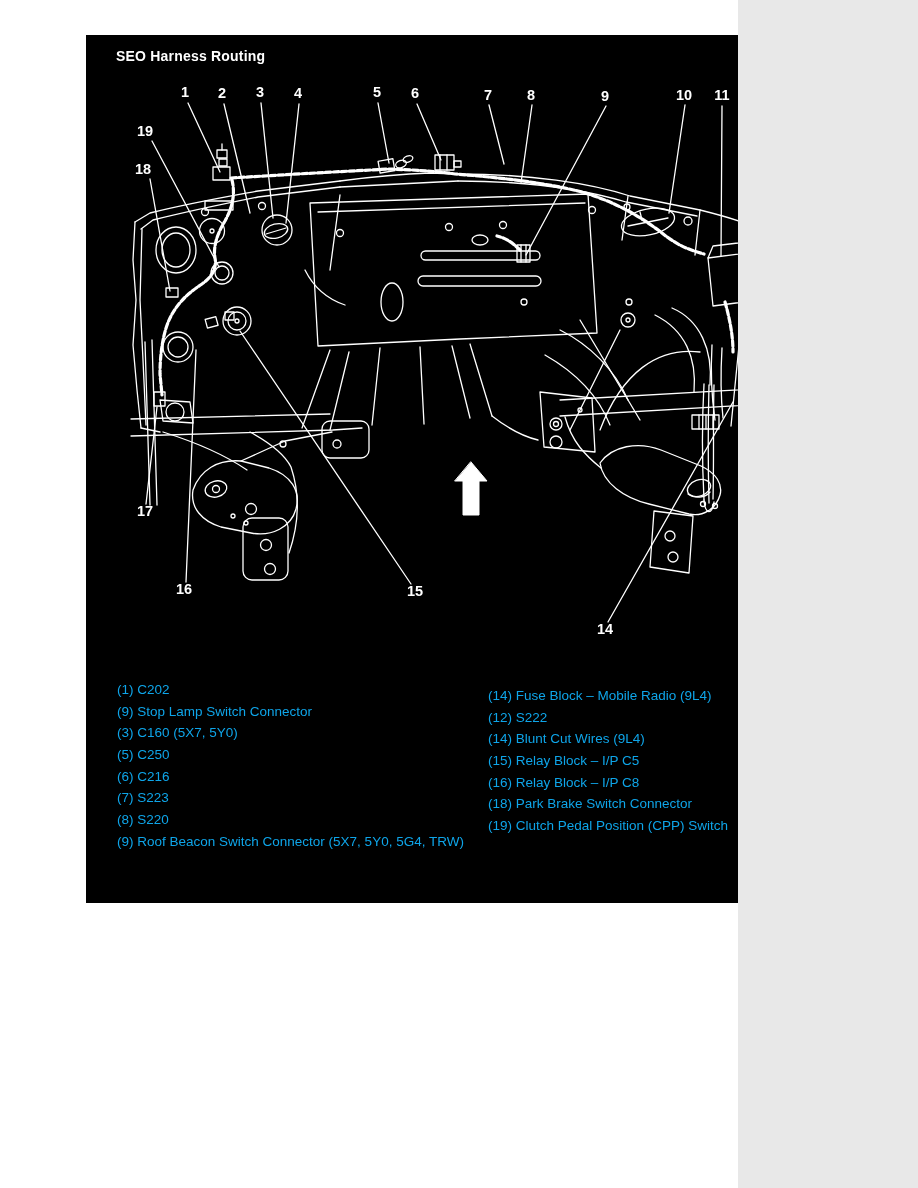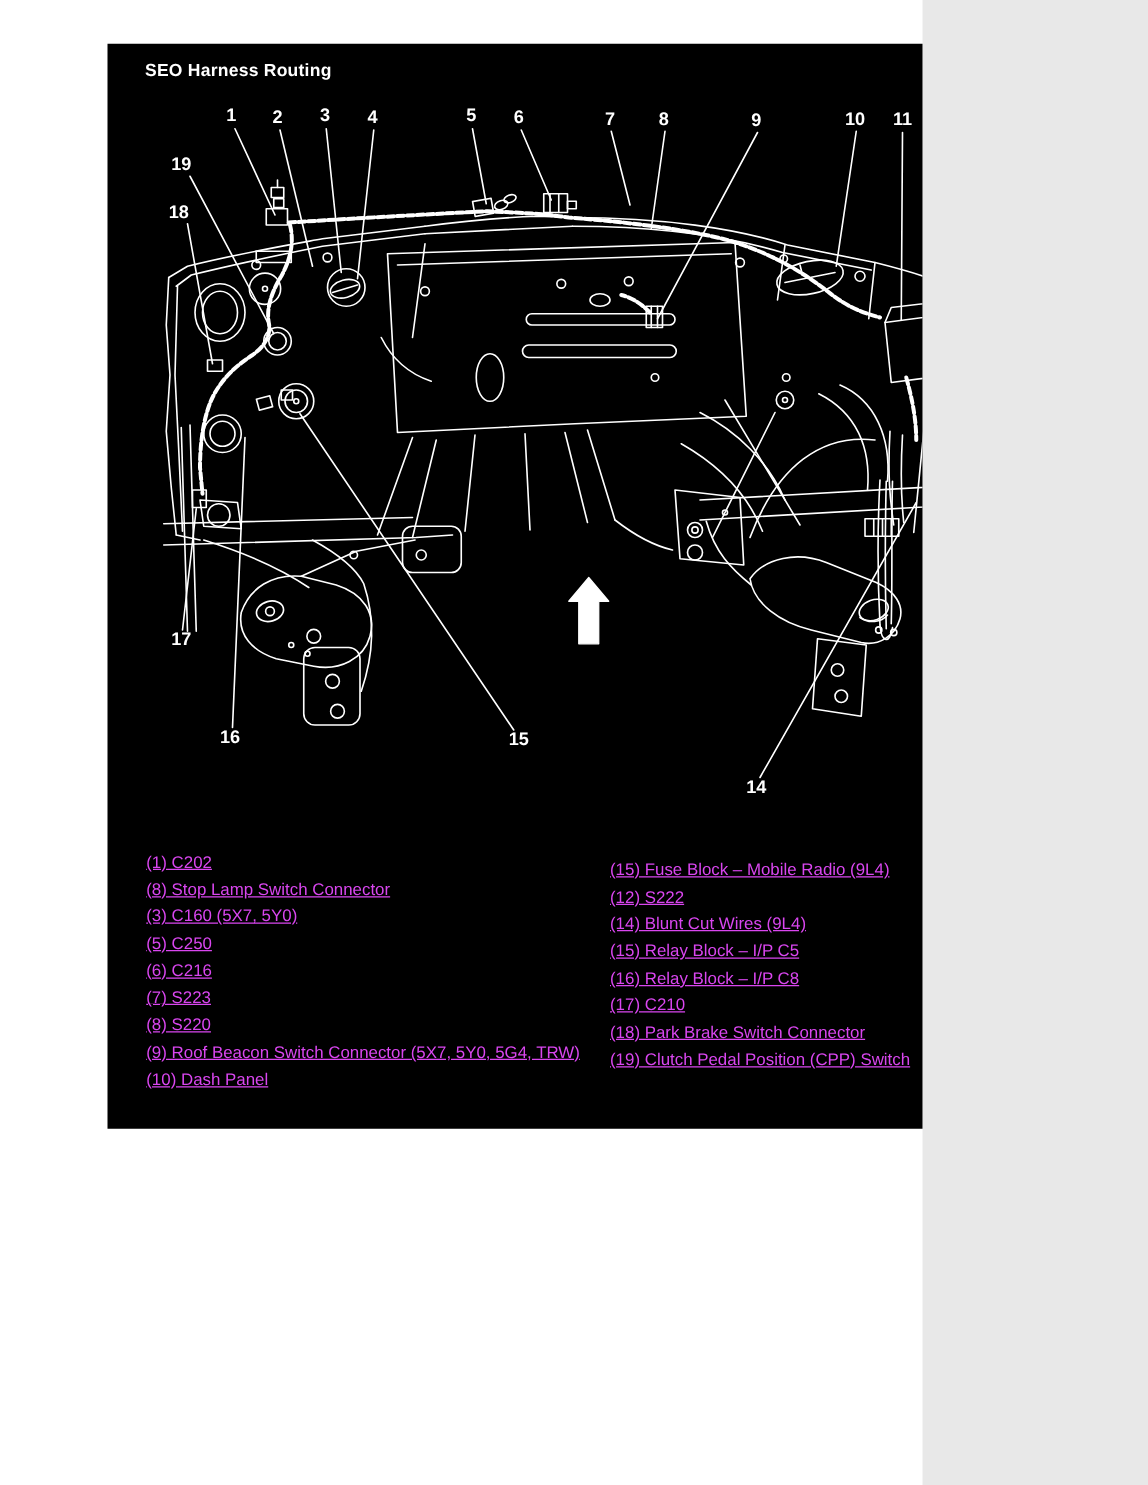--- a/index.html
+++ b/index.html
@@ -2,21 +2,21 @@
 <html><head>
 <meta charset="utf-8">
 <style>
   html,body{margin:0;padding:0;background:#e8e8e8;}
   .page{position:relative;width:738px;height:1188px;background:#ffffff;overflow:hidden;
         font-family:"Liberation Sans", sans-serif;}
   .figure{position:absolute;left:86px;top:35px;width:745px;height:868px;background:#000000;}
   .figure-title{position:absolute;left:30px;top:13px;color:#ffffff;font-size:14px;font-weight:bold;
         letter-spacing:0.2px;white-space:nowrap;}
   .diagram{position:absolute;left:0;top:0;width:745px;height:868px;}
-  .legend{position:absolute;color:#d946ef;font-size:13.5px;line-height:21.7px;white-space:nowrap;text-decoration:underline;}
+  .legend{position:absolute;color:#0ea5e9;font-size:13.5px;line-height:21.7px;white-space:nowrap;}
   .legend-left{left:31px;top:644px;}
   .legend-right{left:402px;top:650px;}
   .legend div{height:21.7px;}
   svg text{font-family:"Liberation Sans", sans-serif;font-size:14.5px;font-weight:bold;fill:#ffffff;}
 </style>
 </head>
 <body>
 
 <div class="page">
   <div class="figure">
@@ -218,33 +218,31 @@
           <text x="145" y="516" text-anchor="middle" stroke="none">17</text>
           <line x1="150" y1="179" x2="170" y2="291"></line>
           <text x="143" y="174" text-anchor="middle" stroke="none">18</text>
           <line x1="152" y1="141" x2="219" y2="267"></line>
           <text x="145" y="136" text-anchor="middle" stroke="none">19</text>
         </g>
     </svg>
 
     <div class="legend legend-left" id="legend-left">
         <div>(1) C202</div>
-        <div>(8) Stop Lamp Switch Connector</div>
+        <div>(9) Stop Lamp Switch Connector</div>
         <div>(3) C160 (5X7, 5Y0)</div>
         <div>(5) C250</div>
         <div>(6) C216</div>
         <div>(7) S223</div>
         <div>(8) S220</div>
         <div>(9) Roof Beacon Switch Connector (5X7, 5Y0, 5G4, TRW)</div>
-        <div>(10) Dash Panel</div>
       </div>
     <div class="legend legend-right" id="legend-right">
-        <div>(15) Fuse Block – Mobile Radio (9L4)</div>
+        <div>(14) Fuse Block – Mobile Radio (9L4)</div>
         <div>(12) S222</div>
         <div>(14) Blunt Cut Wires (9L4)</div>
         <div>(15) Relay Block – I/P C5</div>
         <div>(16) Relay Block – I/P C8</div>
-        <div>(17) C210</div>
         <div>(18) Park Brake Switch Connector</div>
         <div>(19) Clutch Pedal Position (CPP) Switch</div>
       </div>
   </div>
 </div>
 
 </body></html>

